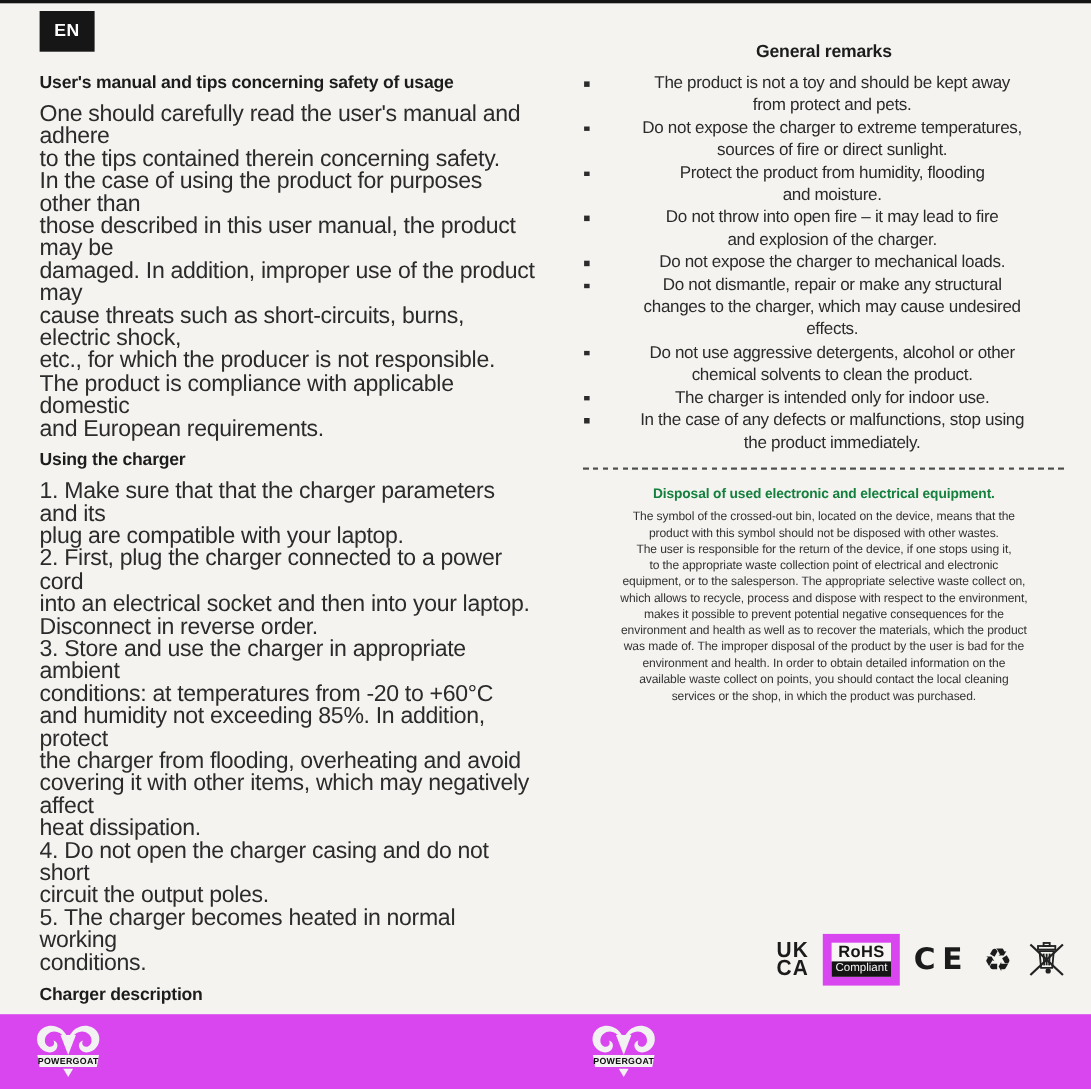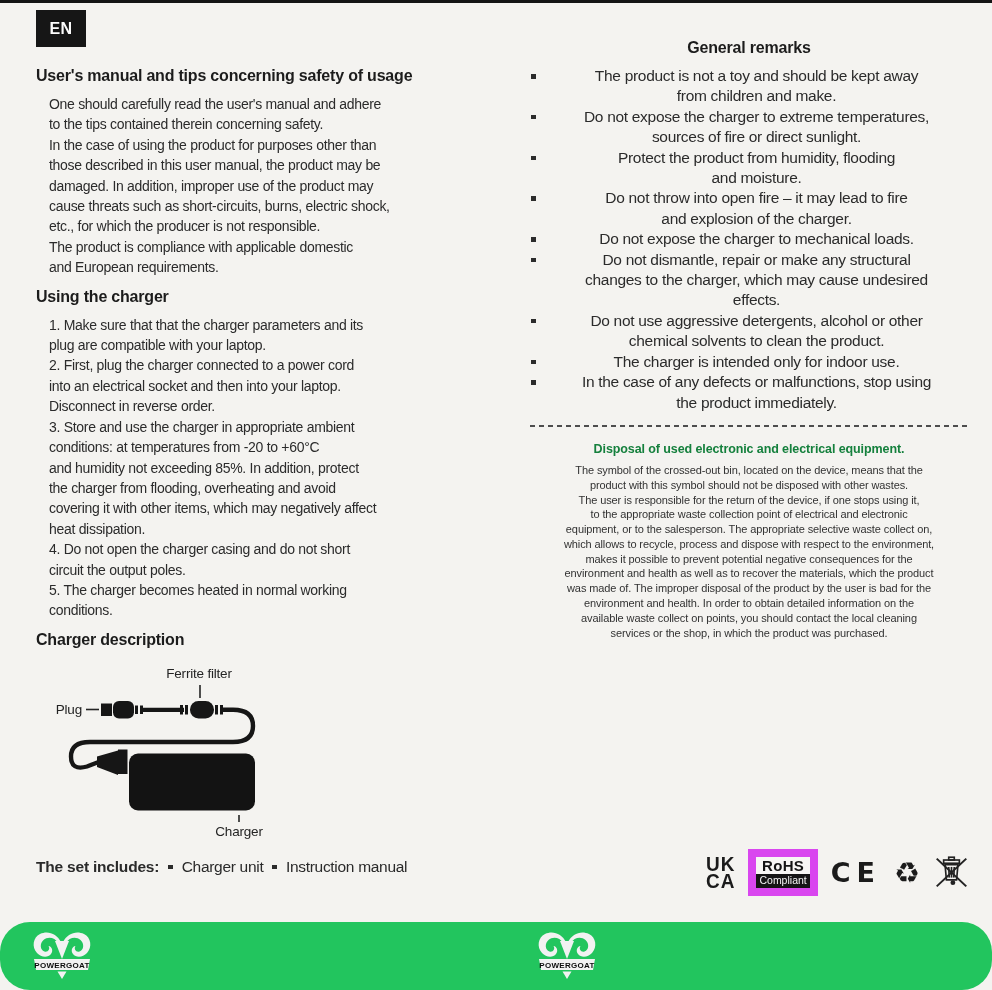--- a/index.html
+++ b/index.html
@@ -11,21 +11,21 @@
   .topbar{position:absolute;top:0;left:0;width:100%;height:3px;background:#141414;}
   .en-badge{
     position:absolute;left:36px;top:10px;width:50px;height:37px;background:#161616;
     color:#fdfdfd;display:flex;align-items:center;justify-content:center;
     font-weight:bold;font-size:16px;letter-spacing:.5px;
   }
   .col-left{position:absolute;left:36px;top:66px;width:452px;}
   .col-right{position:absolute;left:530px;top:38px;width:438px;text-align:center;}
   .section-title{font-size:16px;font-weight:bold;color:#1c1c1c;margin:0 0 8px 0;line-height:20px;letter-spacing:-.2px;}
   .body-text{
-    font-size:14px;line-height:20.4px;white-space:pre-line;margin:0 0 9px 13px;
+    font-size:21px;line-height:20.4px;white-space:pre-line;margin:0 0 9px 0;
     letter-spacing:-.3px;color:#2b2b2b;
   }
   .using-title{margin-top:0;}
   
   .bullets{list-style:none;margin:0;padding:0;font-size:15.5px;line-height:20.4px;letter-spacing:-.3px;color:#2b2b2b;}
   .bullets li{position:relative;padding-left:15px;white-space:pre-line;}
   .bullets li::before{content:"";position:absolute;left:1px;top:8px;width:4.5px;height:4.5px;background:#2b2b2b;}
   .dashed-sep{
     height:2px;margin:12px 0 15px 0;border:0;
     background:repeating-linear-gradient(90deg,#4d4d4d 0 5px,transparent 5px 9px);
@@ -39,21 +39,21 @@
   .sq{display:inline-block;width:4.5px;height:4.5px;background:#2b2b2b;margin:0 1px;}
   
   .marks-row{position:absolute;left:706px;top:849px;display:flex;align-items:center;gap:13px;}
   .ukca{font-weight:800;font-size:19px;line-height:16px;letter-spacing:1px;color:#1b1b1b;transform:scaleY(1.05);}
   .rohs{border:8px solid #d946ef;text-align:center;background:#f7f6f4;}
   .rohs-top{font-weight:800;font-size:15px;padding:0 5px;line-height:17px;color:#141414;letter-spacing:.3px;}
   .rohs-bottom{background:#151515;color:#f5f5f5;font-size:10.5px;line-height:13px;padding:0 3px 1px 3px;}
   .ce{font-family:"DejaVu Sans",sans-serif;font-size:27px;font-weight:600;letter-spacing:6px;color:#1b1b1b;}
   .recycle{font-family:"DejaVu Sans",sans-serif;font-size:29px;color:#1b1b1b;line-height:30px;}
   
-  .footer{position:absolute;left:0;bottom:0;width:100%;height:68px;background:#22c55e;border-radius:30px;}
+  .footer{position:absolute;left:0;bottom:0;width:100%;height:68px;background:#d946ef;}
   .goat{position:absolute;top:7px;}
   .goat.g1{left:28px;}
   .goat.g2{left:533px;}
 </style>
 </head>
 <body>
 
 <div class="page">
   <div class="topbar"></div>
 
@@ -136,21 +136,21 @@
       <span>Charger unit</span>
       <span class="sq"></span>
       <span>Instruction manual</span>
     </p>
   </div>
 
   <div class="col-right">
     <h2 class="section-title">General remarks</h2>
     <ul class="bullets">
       <li>The product is not a toy and should be kept away
-from children and make.</li>
+from protect and pets.</li>
       <li>Do not expose the charger to extreme temperatures,
 sources of fire or direct sunlight.</li>
       <li>Protect the product from humidity, flooding
 and moisture.</li>
       <li>Do not throw into open fire – it may lead to fire
 and explosion of the charger.</li>
       <li>Do not expose the charger to mechanical loads.</li>
       <li>Do not dismantle, repair or make any structural
 changes to the charger, which may cause undesired
 effects.</li>

